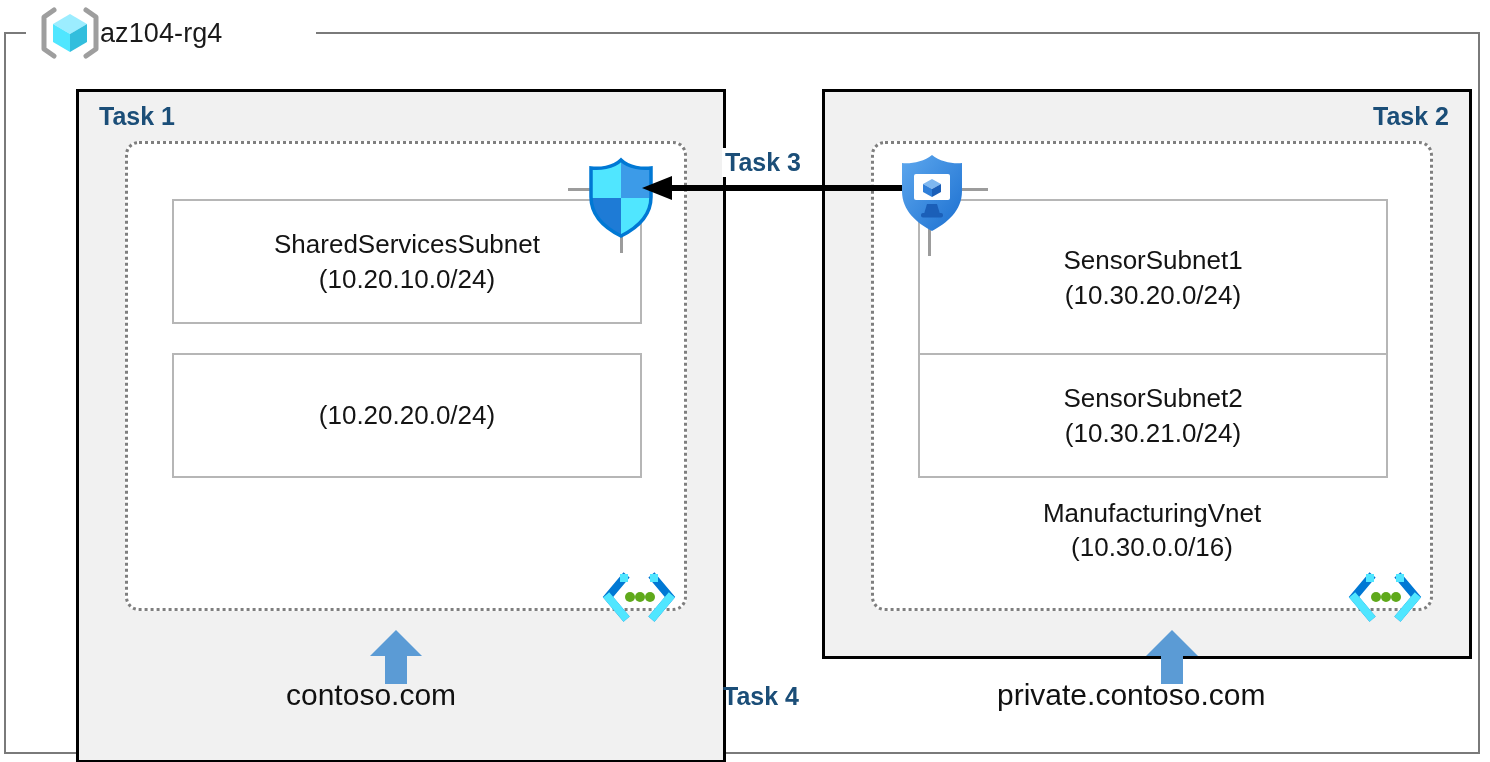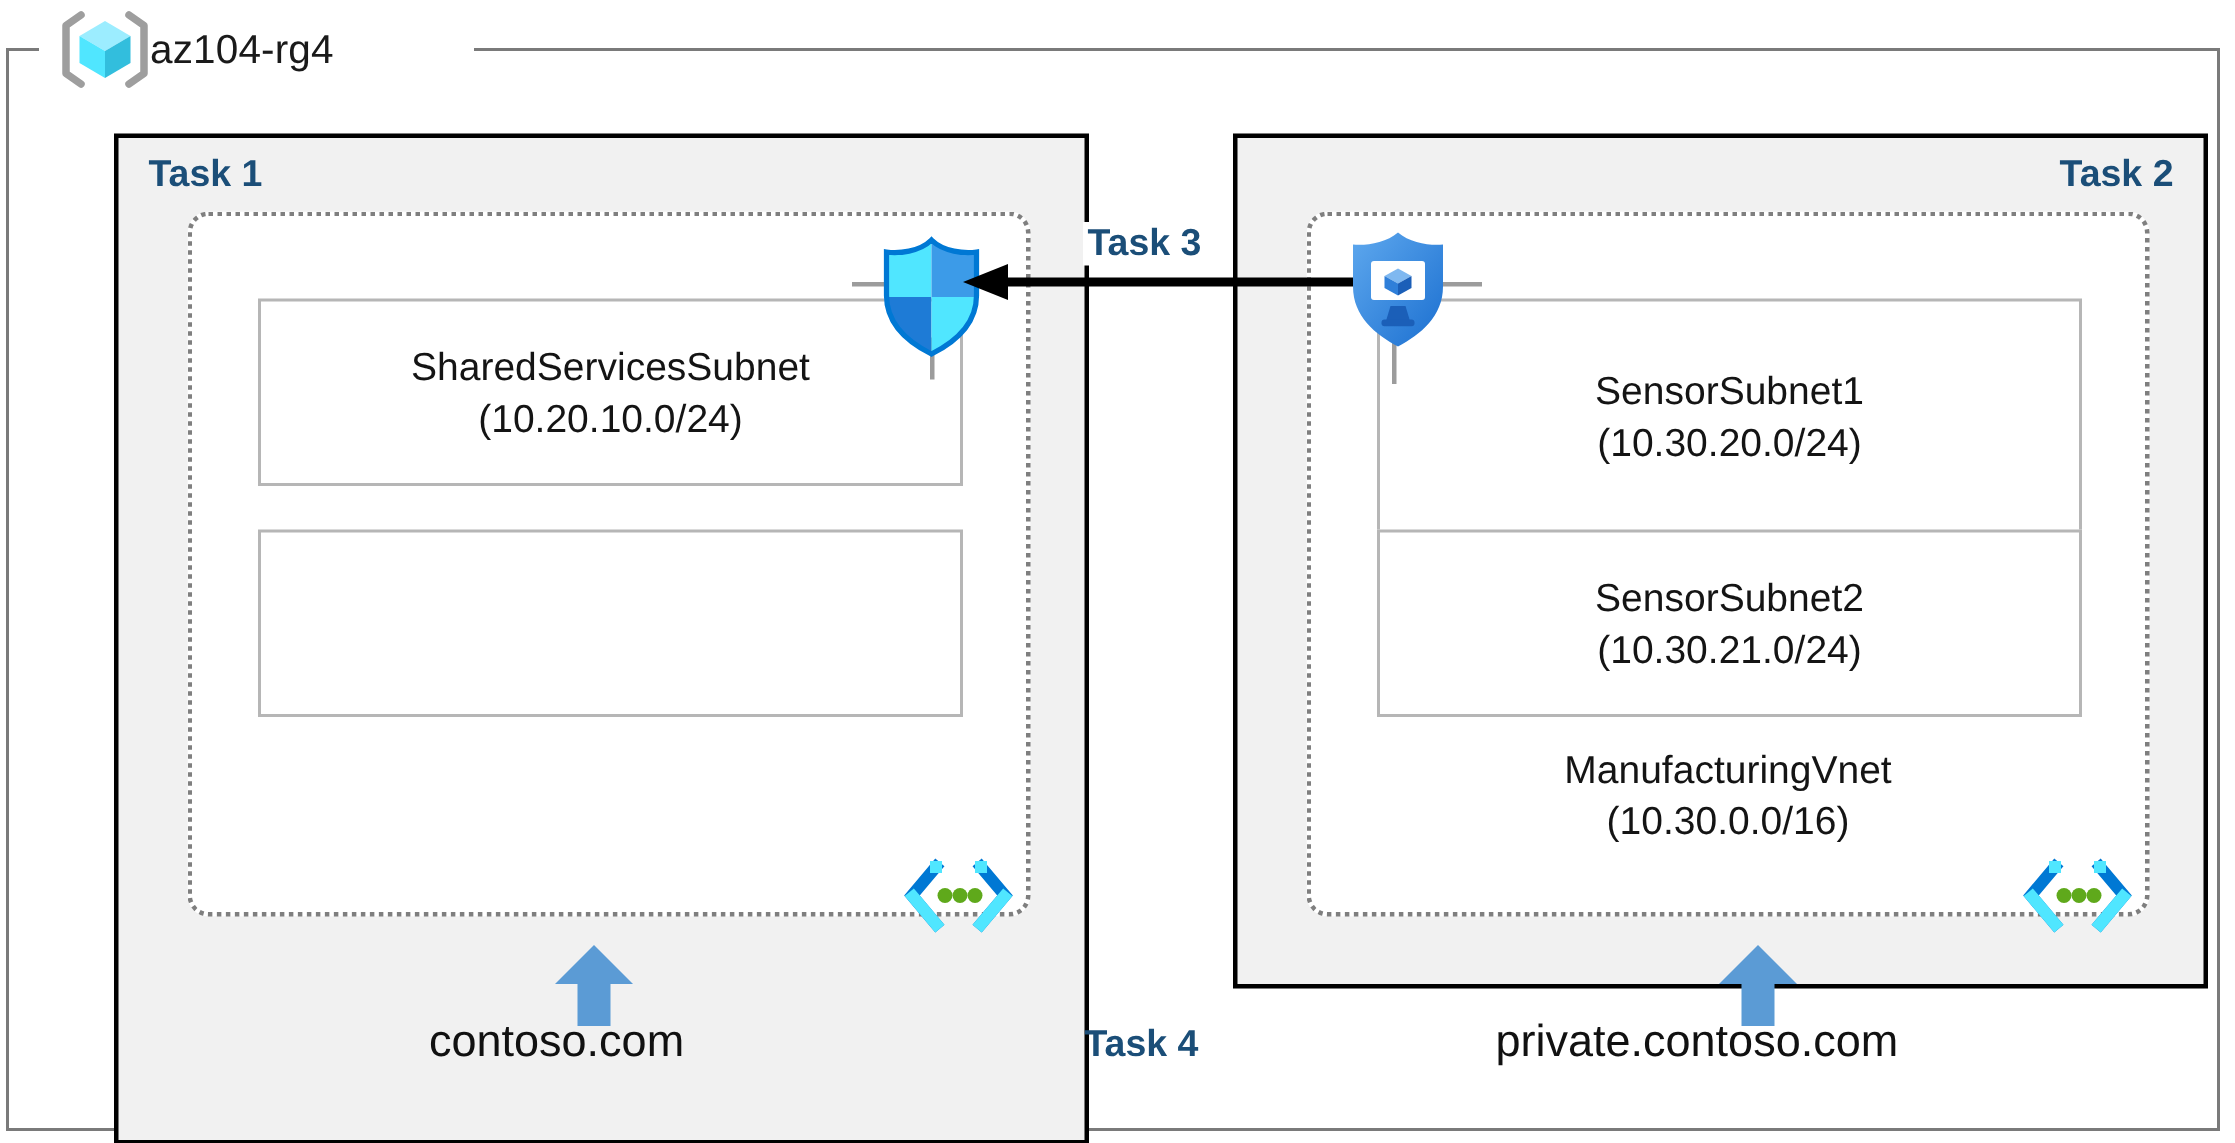--- a/index.html
+++ b/index.html
@@ -152,20 +152,21 @@
   <div class="task-label left">Task 1</div>
 
   <div id="vnet-core" class="vnet">
 
     <div id="subnet-shared" class="subnet">
       <span class="nm">SharedServicesSubnet</span>
       <span class="cidr">(10.20.10.0/24)</span>
     </div>
 
     <div id="subnet-db" class="subnet">
+      <span class="cidr">(10.20.20.0/24)</span>
     </div>
 
 
     <span class="vnet-glyph">
       <svg viewBox="0 0 74 50" width="74" height="50" aria-hidden="true">
         <path d="M22 6 L6 25 L22 44" fill="none" stroke="#0078D4" stroke-width="8" stroke-linecap="square"></path>
         <path d="M22 6 L6 25 L22 44" fill="none" stroke="#50E6FF" stroke-width="8" stroke-linecap="square" stroke-dasharray="0 26 26"></path>
         <path d="M52 6 L68 25 L52 44" fill="none" stroke="#0078D4" stroke-width="8" stroke-linecap="square"></path>
         <path d="M52 6 L68 25 L52 44" fill="none" stroke="#50E6FF" stroke-width="8" stroke-linecap="square" stroke-dasharray="0 26 26"></path>
         <circle cx="28" cy="25" r="5" fill="#5FA91B"></circle>

